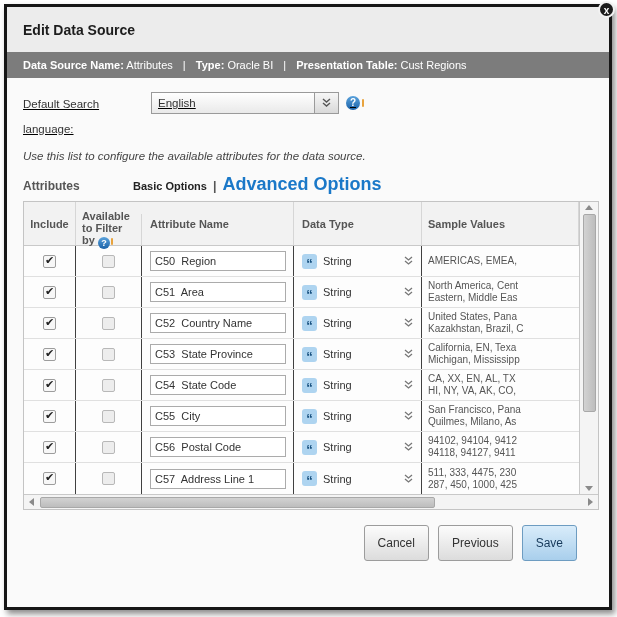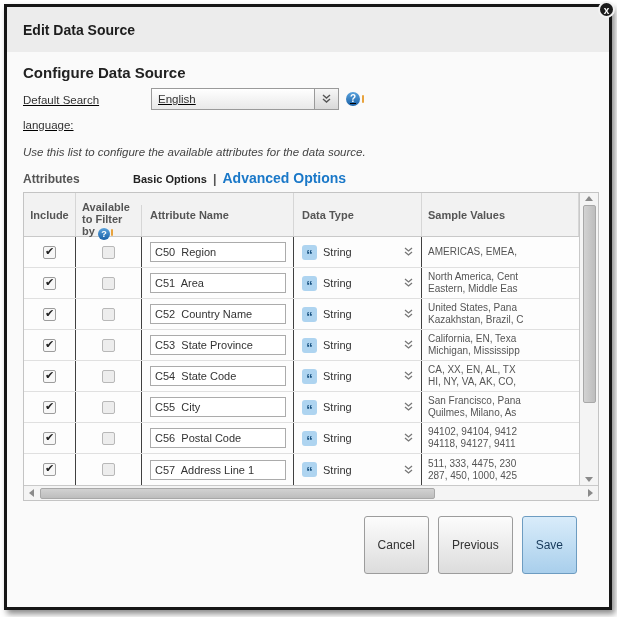--- a/index.html
+++ b/index.html
@@ -42,21 +42,21 @@
     width:14px; height:14px; border-radius:50%;
     background:linear-gradient(#5aa2dc,#1b62a8); color:#fff;
     font-size:10px; font-weight:bold; text-align:center; line-height:14px; cursor:pointer;
   }
   .orange-tick { width:2px; height:8px; background:#e8a33d; margin-left:2px; border-radius:1px; }
   .hint { font-style:italic; font-size:11.5px; color:#444; margin:8px 0 12px 0; }
   .attr-header { display:flex; align-items:baseline; margin-bottom:6px; }
   .attr-title { font-size:12px; font-weight:bold; color:#555; width:110px; }
   .opt-basic { font-size:11px; font-weight:bold; color:#222; cursor:pointer; }
   .opt-sep { font-size:12.5px; font-weight:bold; color:#555; padding:0 6px; }
-  .opt-adv { font-size:14px; font-weight:bold; color:#1a78c8; cursor:pointer; }
+  .opt-adv { font-size:18px; font-weight:bold; color:#1a78c8; cursor:pointer; }
   
   .tbl-wrap { width:576px; border:1px solid #c4c4c4; background:#fdfdfd; }
   .tbl-body { display:flex; }
   .tbl-main { flex:1; }
   .tr { display:flex; height:31px; border-bottom:1px solid #e0e0e0; }
   .tr:last-child { border-bottom:none; }
   .tr.head { height:44px; background:#f2f2f2; border-bottom:1px solid #c9c9c9; }
   .td { border-right:1px solid #404040; display:flex; align-items:center; }
   .tr.head .td { border-right:1px solid #d6d6d6; font-size:11px; font-weight:bold; color:#555; }
   .c-include { width:52px; justify-content:center; }
@@ -93,38 +93,47 @@
   .arr-down { width:0; height:0; border-left:4px solid transparent; border-right:4px solid transparent; border-top:5px solid #8a8a8a; cursor:pointer; margin-top:auto; }
   .arr-left { width:0; height:0; border-top:4px solid transparent; border-bottom:4px solid transparent; border-right:5px solid #8a8a8a; cursor:pointer; }
   .arr-right { width:0; height:0; border-top:4px solid transparent; border-bottom:4px solid transparent; border-left:5px solid #8a8a8a; cursor:pointer; }
   
   .hscroll { height:15px; border-top:1px solid #c9c9c9; background:#f4f4f4; display:flex; align-items:center; padding:0 5px; }
   .h-thumb { height:11px; width:395px; margin-left:6px; background:linear-gradient(#d2d2d2,#bdbdbd); border:1px solid #a8a8a8; border-radius:2px; cursor:pointer; }
   .h-space { flex:1; }
   
   .footer { display:flex; justify-content:flex-end; gap:9px; padding:15px 16px 0 0; }
   .btn {
-    min-width:48px; padding:21px 13px; font-family:"Liberation Sans",sans-serif; font-size:12px; color:#333;
+    min-width:48px; padding:10px 13px; font-family:"Liberation Sans",sans-serif; font-size:12px; color:#333;
     background:linear-gradient(#fcfcfc,#dcdcdc); border:1px solid #9c9c9c; border-radius:3px; cursor:pointer;
   }
   .btn.primary { background:linear-gradient(#d9ecfa,#a9cfec); border-color:#6d9cc1; color:#16395a; }
 </style>
 </head>
 <body>
 
 <div class="dialog">
   <div class="close-btn">x</div>
 
   <div class="title-bar">
     <h1>Edit Data Source</h1>
   </div>
 
+  <div class="info-bar">
+    <b>Data Source Name:</b>
+    <span>Attributes</span>
+    <span class="info-sep">|</span>
+    <b>Type:</b>
+    <span>Oracle BI</span>
+    <span class="info-sep">|</span>
+    <b>Presentation Table:</b>
+    <span>Cust Regions</span>
+  </div>
 
   <div class="content">
-    <h2>Configure Data Source</h2>
 
     <div class="search-row">
       <div class="search-label">Default Search language:</div>
       <div class="select-box">
         <div class="select-value">English</div>
         <div class="select-arrow">
           <svg width="9" height="10" viewBox="0 0 9 10">
               <path d="M1 1 L4.5 4 L8 1" fill="none" stroke="#555" stroke-width="1.4"></path>
               <path d="M1 5 L4.5 8 L8 5" fill="none" stroke="#555" stroke-width="1.4"></path>
             </svg>

